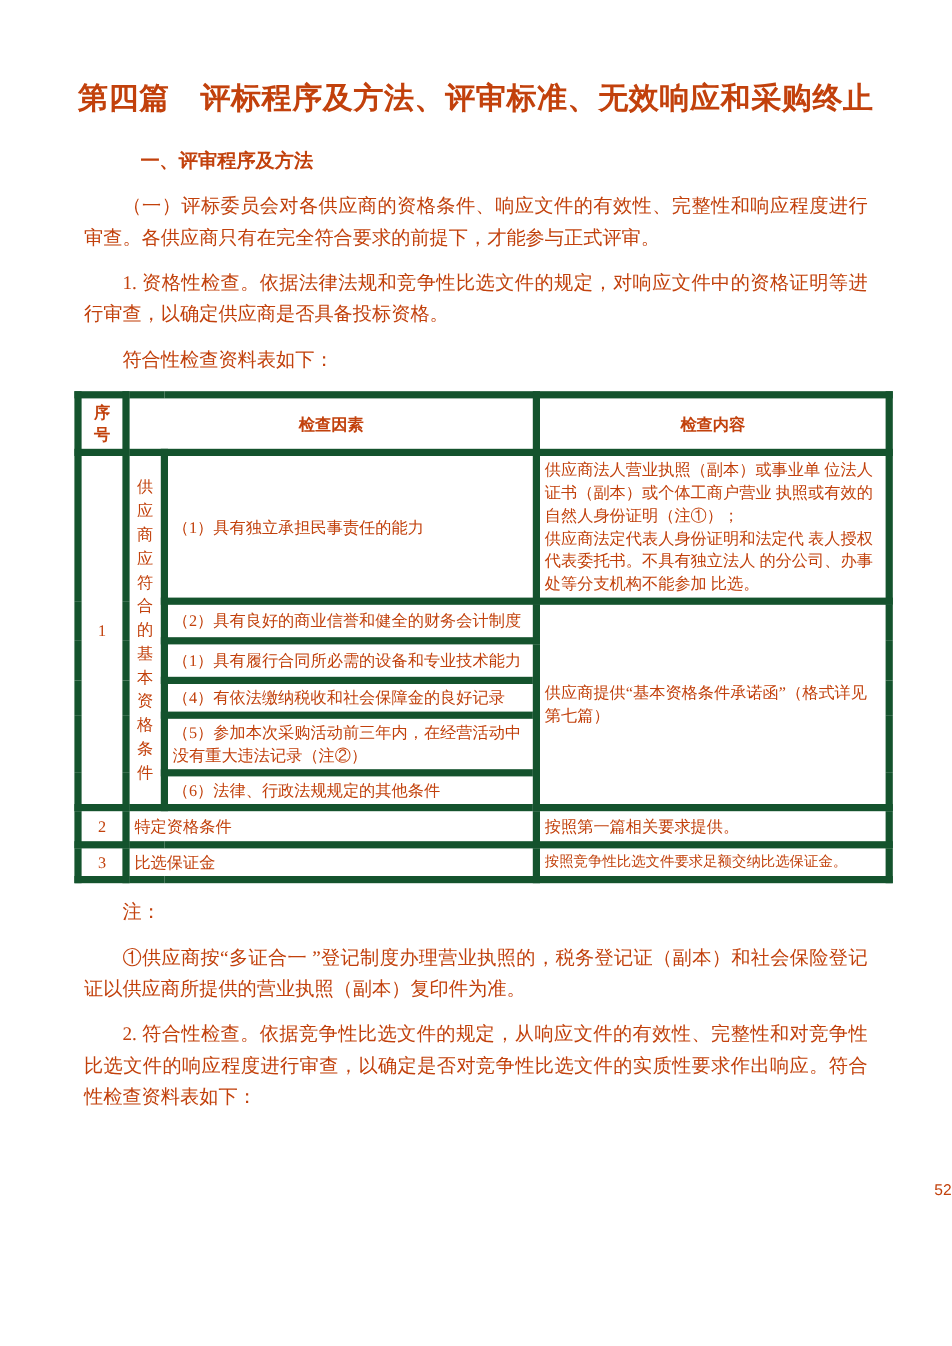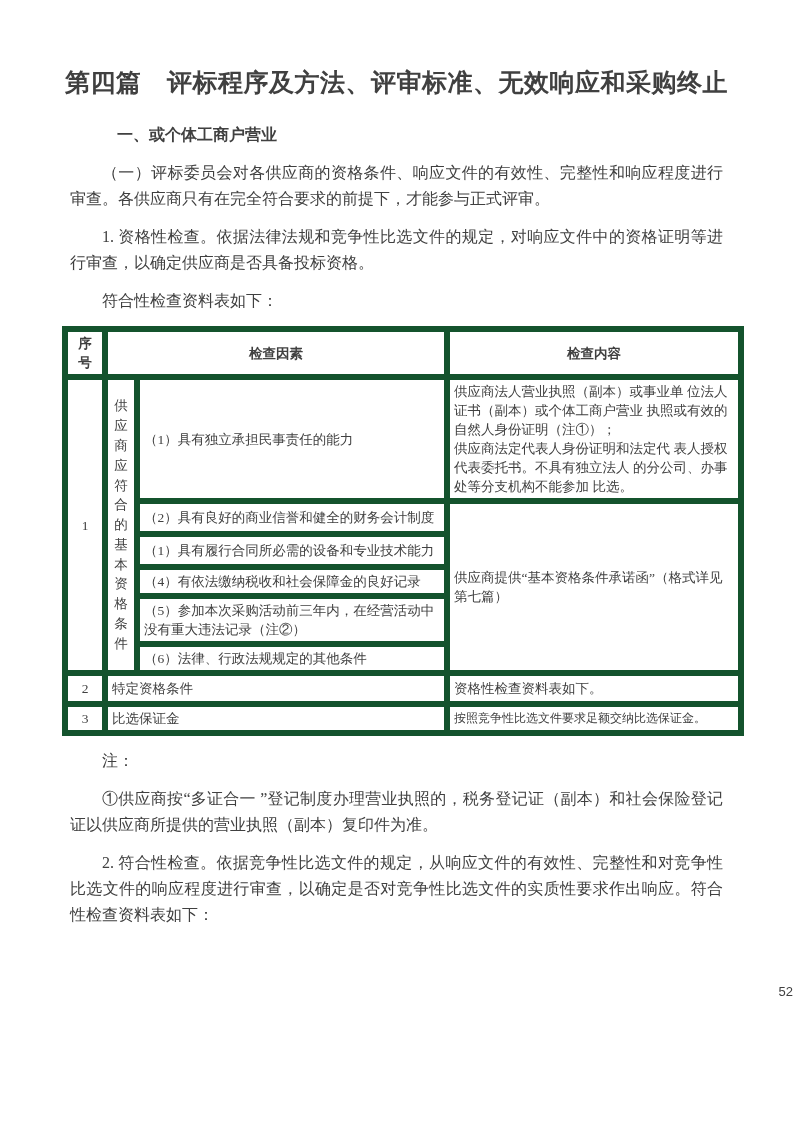--- a/index.html
+++ b/index.html
@@ -1,20 +1,20 @@
 <!DOCTYPE html>
 <html><head>
 <meta charset="utf-8">
 <style>
   html,body{margin:0;padding:0;background:#ffffff;}
   .page{
     position:relative;
     width:793px;height:1122px;
     background:#fff;
-    color:#404040;
+    color:#c2410c;
     font-family:"Liberation Serif","DejaVu Serif",serif;
     overflow:hidden;
   }
   .content{padding:0 58px;}
   .doc-title{
     margin:0;
     padding-top:62px;
     text-align:center;
     font-family:"Liberation Sans","DejaVu Sans",sans-serif;
     font-weight:bold;
@@ -88,21 +88,21 @@
   }
 </style>
 </head>
 <body>
 
 <div class="page">
   <div class="content">
 
     <h1 class="doc-title">第四篇　评标程序及方法、评审标准、无效响应和采购终止</h1>
 
-    <h2 class="sec-heading">一、或个体工商户营业</h2>
+    <h2 class="sec-heading">一、评审程序及方法</h2>
 
     <p class="para">（一）评标委员会对各供应商的资格条件、响应文件的有效性、完整性和响应程度进行审查。各供应商只有在完全符合要求的前提下，才能参与正式评审。</p>
     <p class="para">1. 资格性检查。依据法律法规和竞争性比选文件的规定，对响应文件中的资格证明等进行审查，以确定供应商是否具备投标资格。</p>
     <p class="para">符合性检查资料表如下：</p>
 
     <table class="qtable">
       <colgroup>
         <col style="width:40px">
         <col style="width:32px">
         <col style="width:310px">
@@ -137,21 +137,21 @@
       </tr>
       <tr class="h-r1e">
         <td class="c-factor">（5）参加本次采购活动前三年内，在经营活动中 没有重大违法记录（注②）</td>
       </tr>
       <tr class="h-r1f">
         <td class="c-factor">（6）法律、行政法规规定的其他条件</td>
       </tr>
       <tr class="h-r2">
         <td class="c-no">2</td>
         <td class="c-factor" colspan="2">特定资格条件</td>
-        <td class="c-content">资格性检查资料表如下。</td>
+        <td class="c-content">按照第一篇相关要求提供。</td>
       </tr>
       <tr class="h-r3">
         <td class="c-no">3</td>
         <td class="c-factor" colspan="2">比选保证金</td>
         <td class="c-content nowrap">按照竞争性比选文件要求足额交纳比选保证金。</td>
       </tr>
     </tbody>
       </table>
 
     <p class="para">注：</p>

